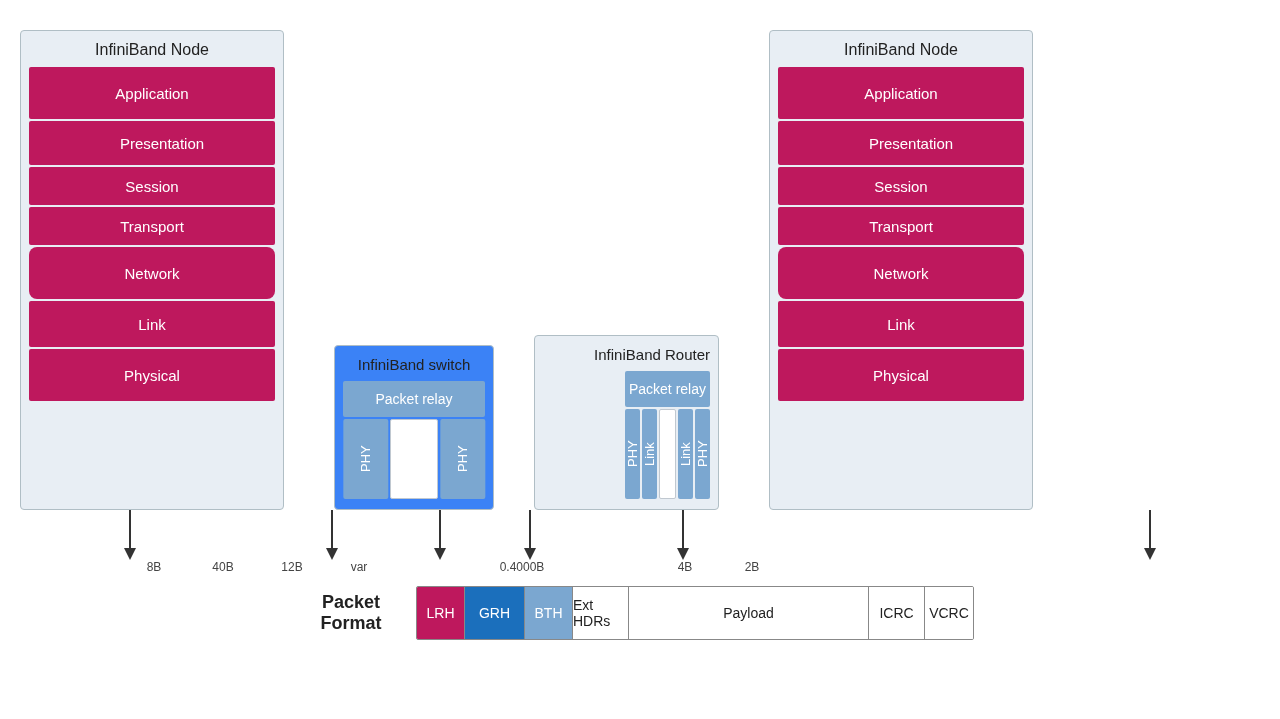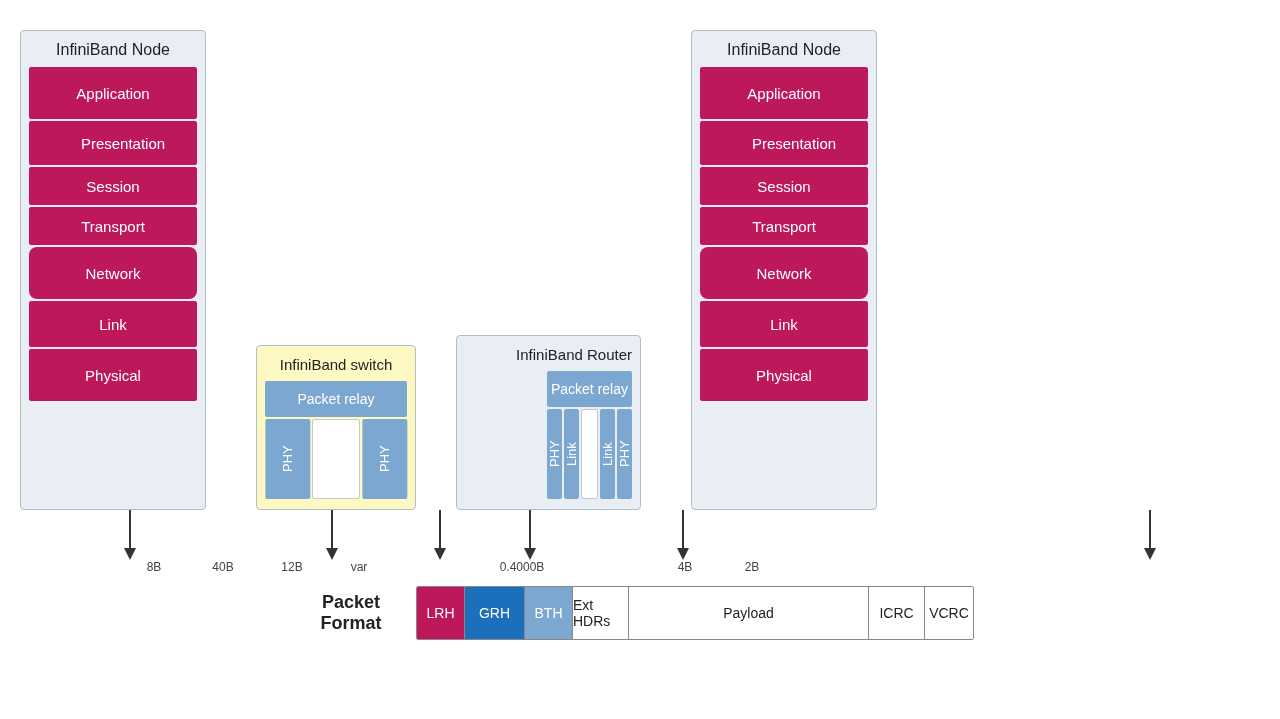--- a/index.html
+++ b/index.html
@@ -25,21 +25,21 @@
 
     
     .ib-node {
       background: #e8eef4;
       border: 1.5px solid #b0bec5;
       border-radius: 4px;
       padding: 10px 8px 10px 8px;
       display: flex;
       flex-direction: column;
       align-items: stretch;
-      width: 186px;
+      width: 264px;
       min-height: 480px;
     }
 
     .node-title {
       text-align: center;
       font-size: 16px;
       font-weight: 500;
       color: #222;
       margin-bottom: 8px;
     }
@@ -64,21 +64,21 @@
     .layer.application { min-height: 52px; display: flex; align-items: center; justify-content: center; }
     .layer.presentation { min-height: 44px; display: flex; align-items: center; justify-content: center; padding-left: 24px; }
     .layer.session { min-height: 38px; display: flex; align-items: center; justify-content: center; }
     .layer.transport { min-height: 38px; display: flex; align-items: center; justify-content: center; }
     .layer.network { min-height: 52px; display: flex; align-items: center; justify-content: center; border-radius: 8px; }
     .layer.link { min-height: 46px; display: flex; align-items: center; justify-content: center; }
     .layer.physical { min-height: 52px; display: flex; align-items: center; justify-content: center; }
 
     
     .ib-switch {
-      background: #fef9c3;
+      background: #3b82f6;
       border: 1.5px solid #b0bec5;
       border-radius: 4px;
       padding: 10px 8px 10px 8px;
       display: flex;
       flex-direction: column;
       align-items: stretch;
       width: 160px;
       margin-bottom: 0;
       align-self: flex-end;
     }

